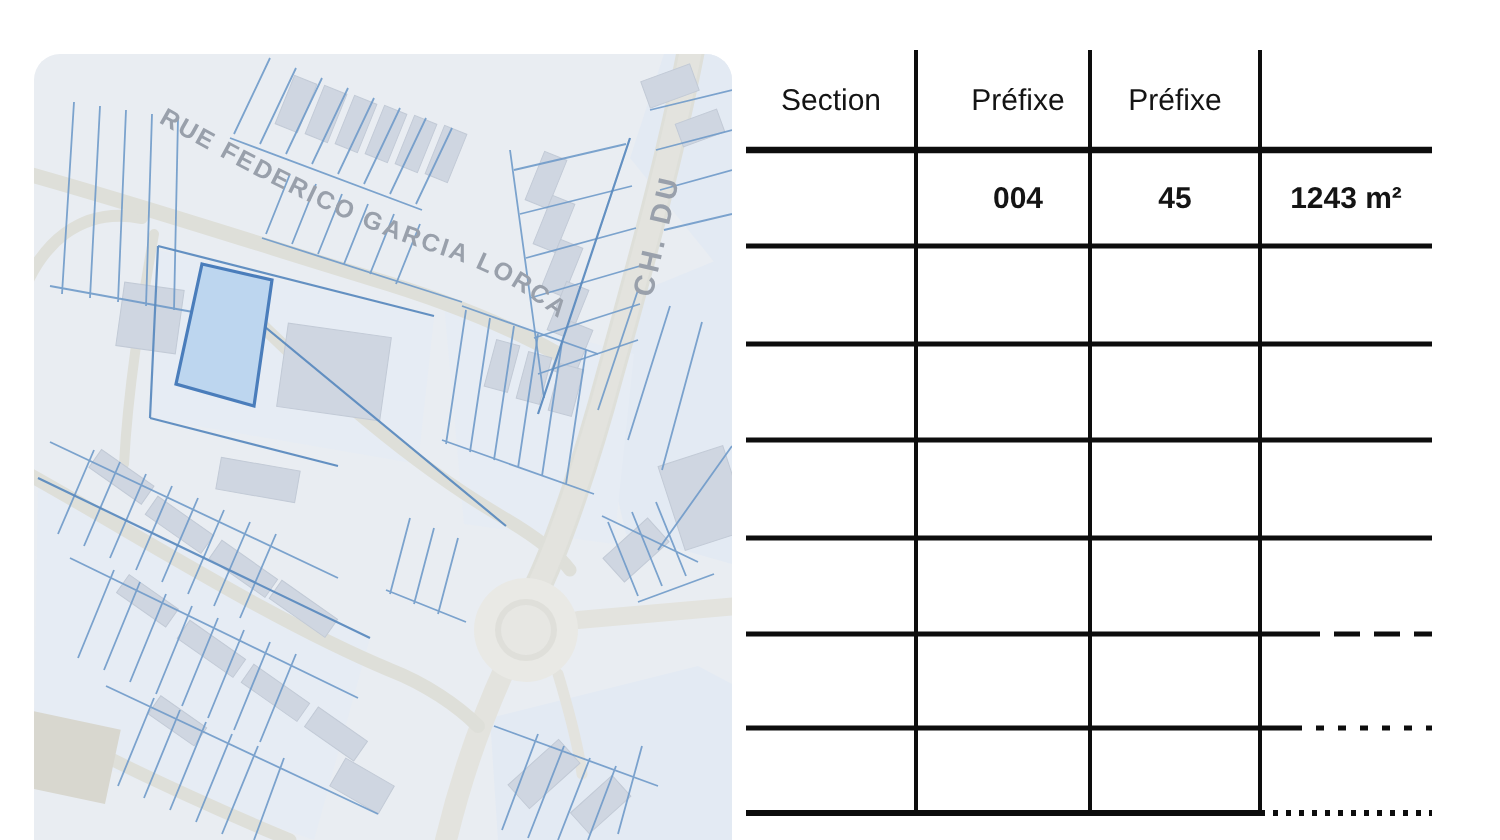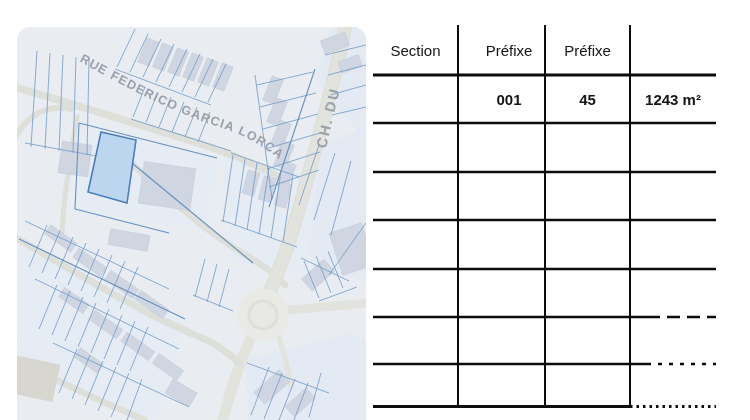--- a/index.html
+++ b/index.html
@@ -150,16 +150,16 @@
       <path stroke-width="2.6" d="M274,339 L343,339" stroke-dasharray="4 7"></path>
       <path stroke-width="3" d="M0,381.5 L257,381.5"></path>
       <path stroke-width="3" d="M257,381.5 L343,381.5" stroke-dasharray="2.5 4"></path>
     </g>
   </svg>
 
   <div class="cell hdr col1">Section</div>
   <div class="cell hdr col2">Préfixe</div>
   <div class="cell hdr col3">Préfixe</div>
 
-  <div class="cell val col2">001</div>
+  <div class="cell val col2">004</div>
   <div class="cell val col3">45</div>
   <div class="cell val col4">1243 m²</div>
 </div>
 
 </body></html>

